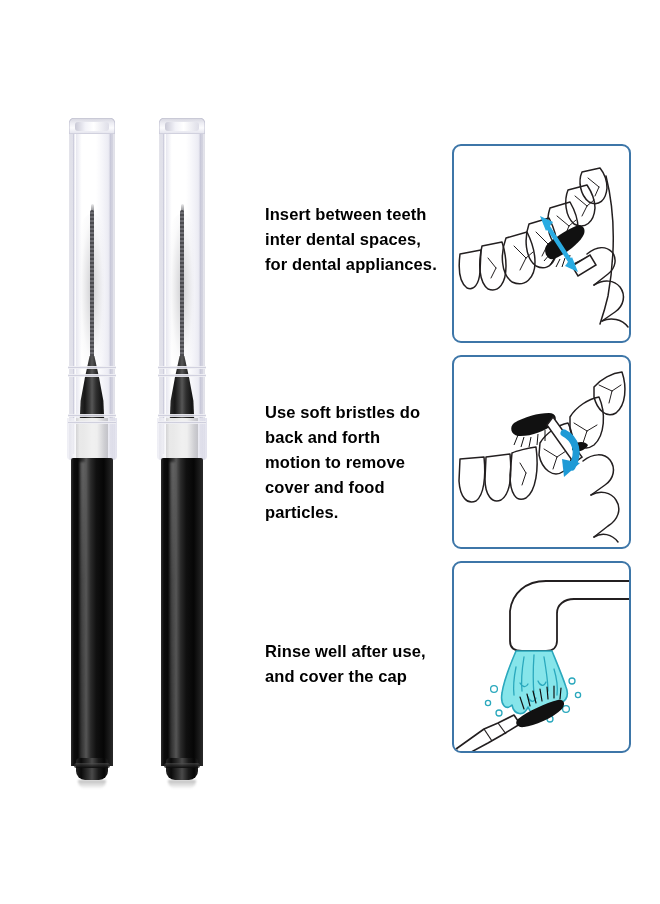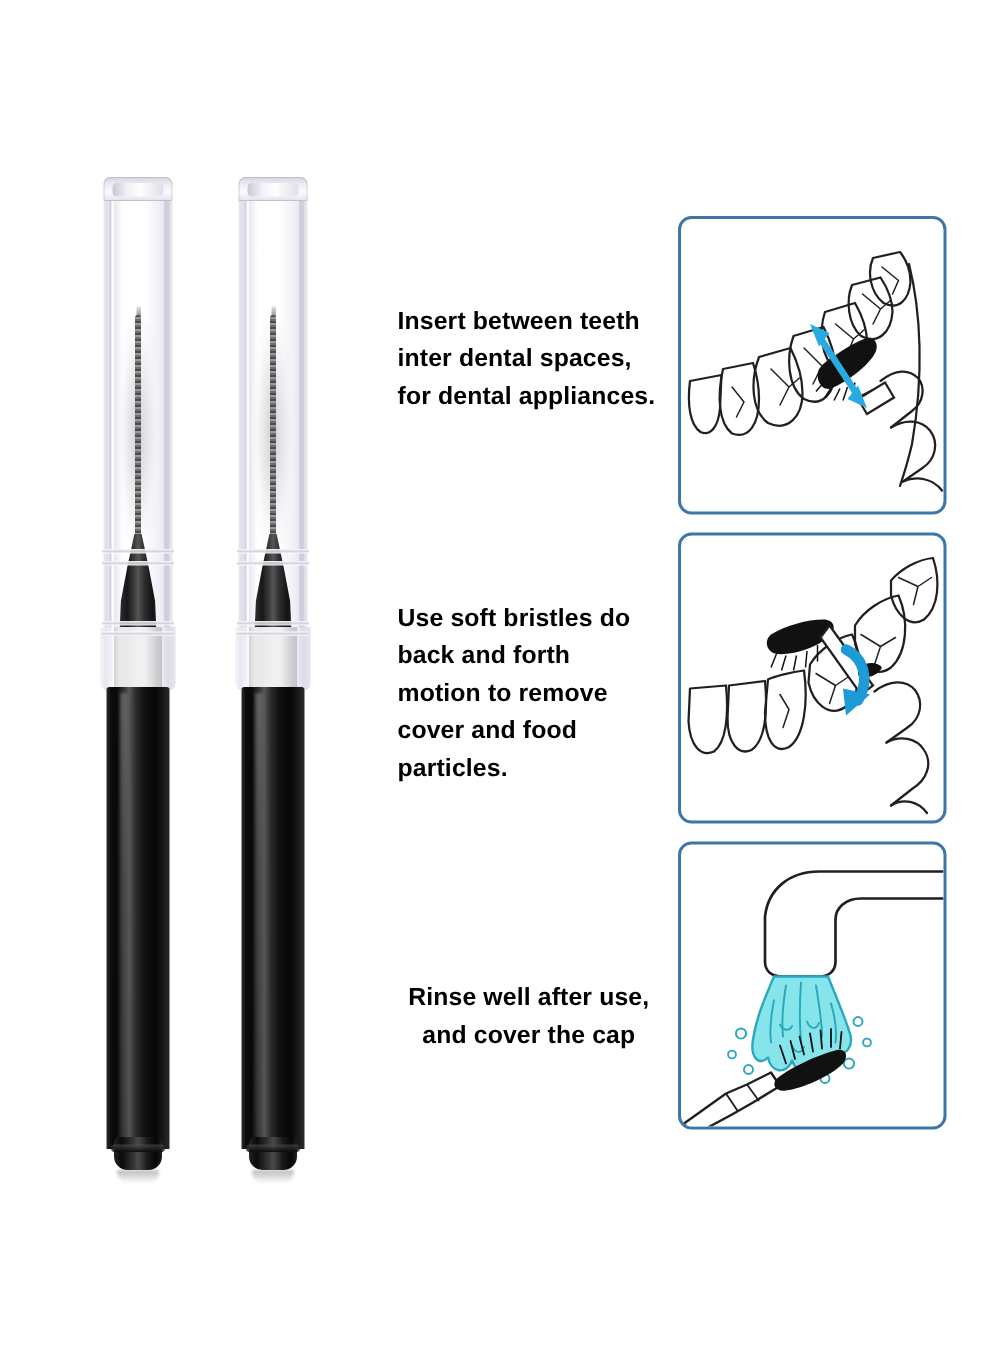--- a/index.html
+++ b/index.html
@@ -267,21 +267,21 @@
     width: 175px;
     font-family: "Liberation Sans", sans-serif;
     font-weight: bold;
     font-size: 16.5px;
     line-height: 25px;
     color: #000000;
     letter-spacing: 0.1px;
   }
   #caption-1 { top: 202px; }
   #caption-2 { top: 400px; }
-  #caption-3 { top: 653px; text-align: center; }
+  #caption-3 { top: 639px; }
 
   
   .panel {
     position: absolute;
     left: 452px;
     width: 179px;
     border: 2px solid #3d76a8;
     border-radius: 9px;
     background: #ffffff;
     box-sizing: border-box;

